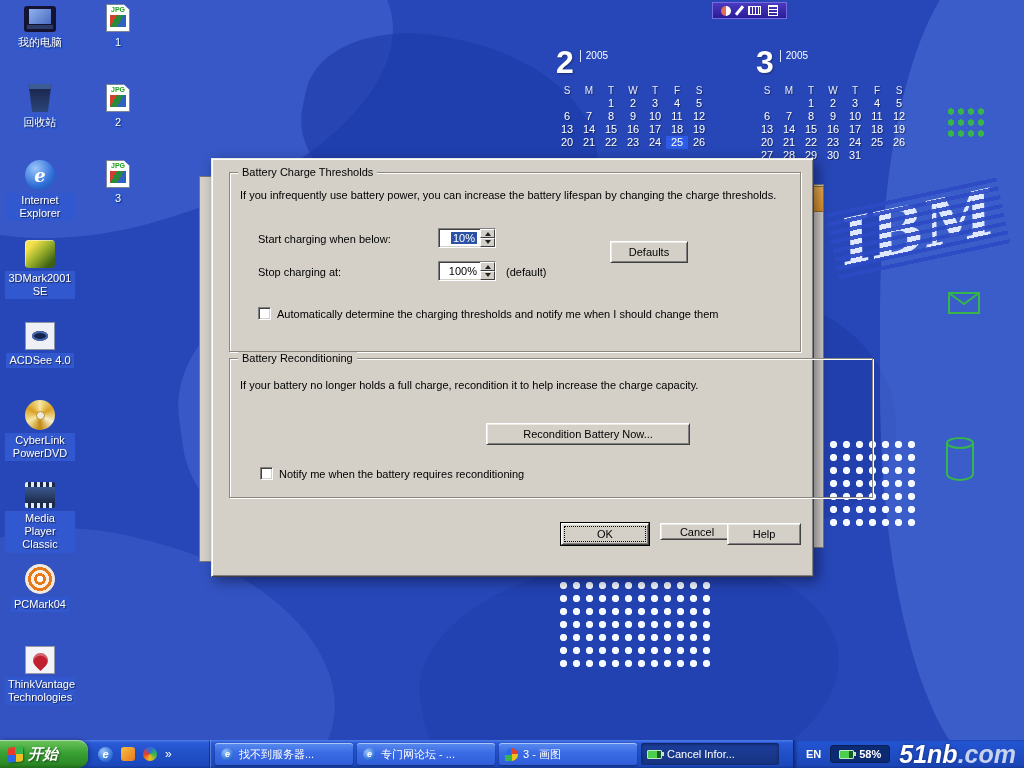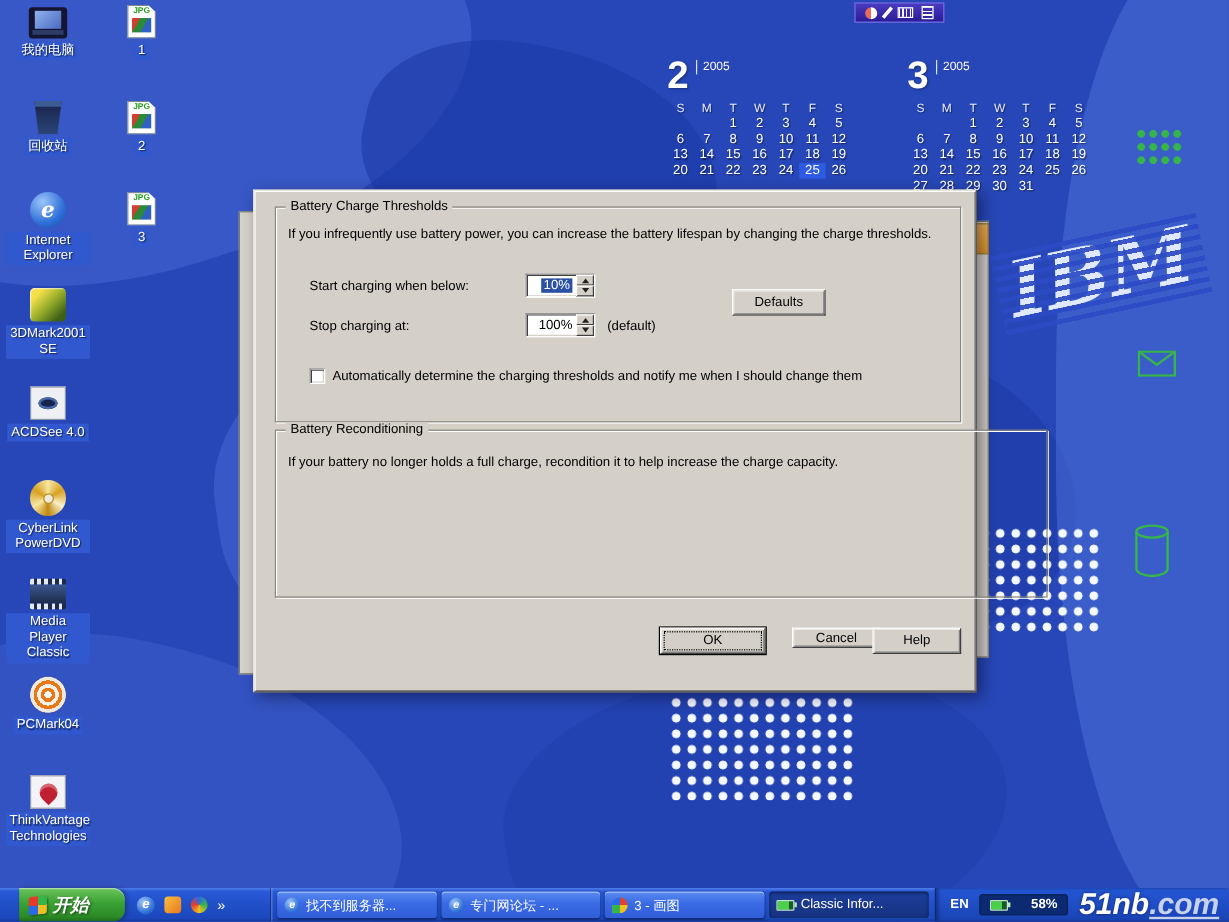--- a/index.html
+++ b/index.html
@@ -134,21 +134,21 @@
   .ime-kbd { width:13px; height:9px; border:1px solid #fff; background:repeating-linear-gradient(90deg,#fff 0 1px,transparent 1px 3px); }
   .ime-note { width:10px; height:11px; border:1px solid #fff; background:repeating-linear-gradient(0deg,transparent 0 2px,#fff 2px 3px); }
 
   
   #taskbar { position:absolute; left:0; right:0; bottom:0; height:28px; z-index:20;
     display:flex; align-items:stretch;
     background:linear-gradient(180deg,#4e7ee8 0%,#2a5ad8 10%,#2150c8 45%,#1c48bc 90%,#123a9a 100%); }
   .start { width:88px; flex:0 0 88px; display:flex; align-items:center; gap:5px; padding:0 10px 0 8px;
     background:linear-gradient(180deg,#6cc45c,#3aa234 45%,#2c8a26 85%,#1e6c1a);
     border-radius:0 10px 10px 0;
-    box-shadow:inset 0 1px 0 rgba(255,255,255,.45), 2px 0 4px rgba(0,0,0,.3); cursor:default;margin-left:16px; }
+    box-shadow:inset 0 1px 0 rgba(255,255,255,.45), 2px 0 4px rgba(0,0,0,.3); cursor:default; }
   .start-flag { width:15px; height:15px; border-radius:2px; transform:skewY(-6deg);
     background:conic-gradient(#35b54a 0 90deg,#f0c020 90deg 180deg,#2a6ae8 180deg 270deg,#e83a2a 270deg 360deg);
     box-shadow:1px 1px 2px rgba(0,0,0,.4); }
   .start-label { color:#fff; font-weight:bold; font-style:italic; font-size:15px; text-shadow:1px 1px 2px rgba(0,0,0,.5); }
 
   .quicklaunch { display:flex; align-items:center; gap:8px; padding:0 10px; min-width:122px;
     border-right:1px solid rgba(10,30,100,.55); box-shadow:1px 0 0 rgba(255,255,255,.25); }
   .ql-ie { width:15px; height:15px; border-radius:50%; color:#fff; font-size:11px; font-style:italic; font-weight:bold;
     background:radial-gradient(circle at 35% 30%,#9cc4f8,#2f6fd8 65%,#1c4fb0);
     display:flex; align-items:center; justify-content:center; }
@@ -169,25 +169,25 @@
   .ticon-paint { width:13px; height:13px; flex:0 0 13px; border-radius:50% 50% 50% 0;
     background:conic-gradient(#e04030 0 90deg,#f0c020 0 180deg,#35b54a 0 270deg,#2a6ae8 0); }
   .batt-glyph { width:15px; height:9px; position:relative; border:1px solid #bfe8bf; border-radius:1px;
     background:linear-gradient(90deg,#4ad04a 72%,#1a5a2a 72%); flex:0 0 15px; }
   .batt-glyph::after { content:""; position:absolute; right:-3px; top:1px; width:2px; height:4px; background:#bfe8bf; }
 
   .tray { display:flex; align-items:center; gap:9px; padding:0 8px 0 12px;
     background:linear-gradient(180deg,#2456d4,#1a44b4);
     border-left:1px solid #0c2a7a; box-shadow:inset 2px 0 3px rgba(0,0,20,.35); }
   .lang { color:#fff; font-size:11px; font-weight:bold; }
-  .tray-batt { display:flex; align-items:center; gap:19px; background:#0b2a72; border:1px solid #0a2158;
+  .tray-batt { display:flex; align-items:center; gap:5px; background:#0b2a72; border:1px solid #0a2158;
     border-radius:3px; padding:2px 8px; color:#fff; font-size:11px; font-weight:bold; }
   .wm { font-style:italic; font-weight:bold; font-size:25px; line-height:1; display:flex; align-items:baseline; }
   .wm .wm-b { color:#fff; text-shadow:0 0 3px rgba(0,0,30,.5); }
-  .wm .wm-r { color:#c7d2ef;text-decoration:underline; }
+  .wm .wm-r { color:#c7d2ef; }
 </style>
 </head>
 <body>
 
 <div id="desktop">
 
   <div class="blob" style="left:-120px;top:-60px;width:520px;height:280px;background:#4666d2;opacity:.55;transform:rotate(-18deg)"></div>
   <div class="blob" style="left:300px;top:40px;width:300px;height:190px;background:#1d3aa6;opacity:.6;transform:rotate(12deg)"></div>
   <div class="blob" style="left:180px;top:260px;width:430px;height:300px;background:#4a6ad8;opacity:.5;transform:rotate(-8deg)"></div>
   <div class="blob" style="left:640px;top:300px;width:260px;height:220px;background:#1c38a0;opacity:.45;transform:rotate(20deg)"></div>
@@ -428,24 +428,31 @@
       <div class="cbrow" style="left:28px;top:134px;width:530px">
         <span class="cb"></span>
         <span>Automatically determine the charging thresholds and notify me when I should change them</span>
       </div>
     </div>
 
     <div class="groupbox" style="left:14px;top:196px;width:644px;height:140px">
       <span class="legend">Battery Reconditioning</span>
       <span class="dtext" style="left:10px;top:20px;width:552px">If your battery no longer holds a full charge, recondition it to help increase the charge capacity.</span>
 
-
-    </div>
-
-    <div class="btn95 default-btn" style="left:335px;top:361px;width:88px;height:22px">
+      <div class="btn95" style="left:256px;top:64px;width:204px;height:22px">
+        <span>Recondition Battery Now...</span>
+      </div>
+
+      <div class="cbrow" style="left:30px;top:108px;width:520px">
+        <span class="cb"></span>
+        <span>Notify me when the battery requires reconditioning</span>
+      </div>
+    </div>
+
+    <div class="btn95 default-btn" style="left:346px;top:361px;width:88px;height:22px">
       <span>OK</span>
     </div>
     <div class="btn95" style="left:445px;top:361px;width:74px;height:17px">
       <span>Cancel</span>
     </div>
     <div class="btn95" style="left:512px;top:361px;width:74px;height:22px">
       <span>Help</span>
     </div>
   </div>
 </div>
@@ -477,21 +484,21 @@
           <span>e</span>
         </span>
       <span class="tlabel">专门网论坛 - ...</span>
     </div>
     <div class="task">
       <span class="ticon-paint"></span>
       <span class="tlabel">3 - 画图</span>
     </div>
     <div class="task active">
       <span class="batt-glyph"></span>
-      <span class="tlabel">Classic Infor...</span>
+      <span class="tlabel">Cancel Infor...</span>
     </div>
   </div>
 
   <div class="tray">
     <span class="lang">EN</span>
     <span class="tray-batt">
       <span class="batt-glyph"></span>
       <span>58%</span>
     </span>
     <span class="wm">

